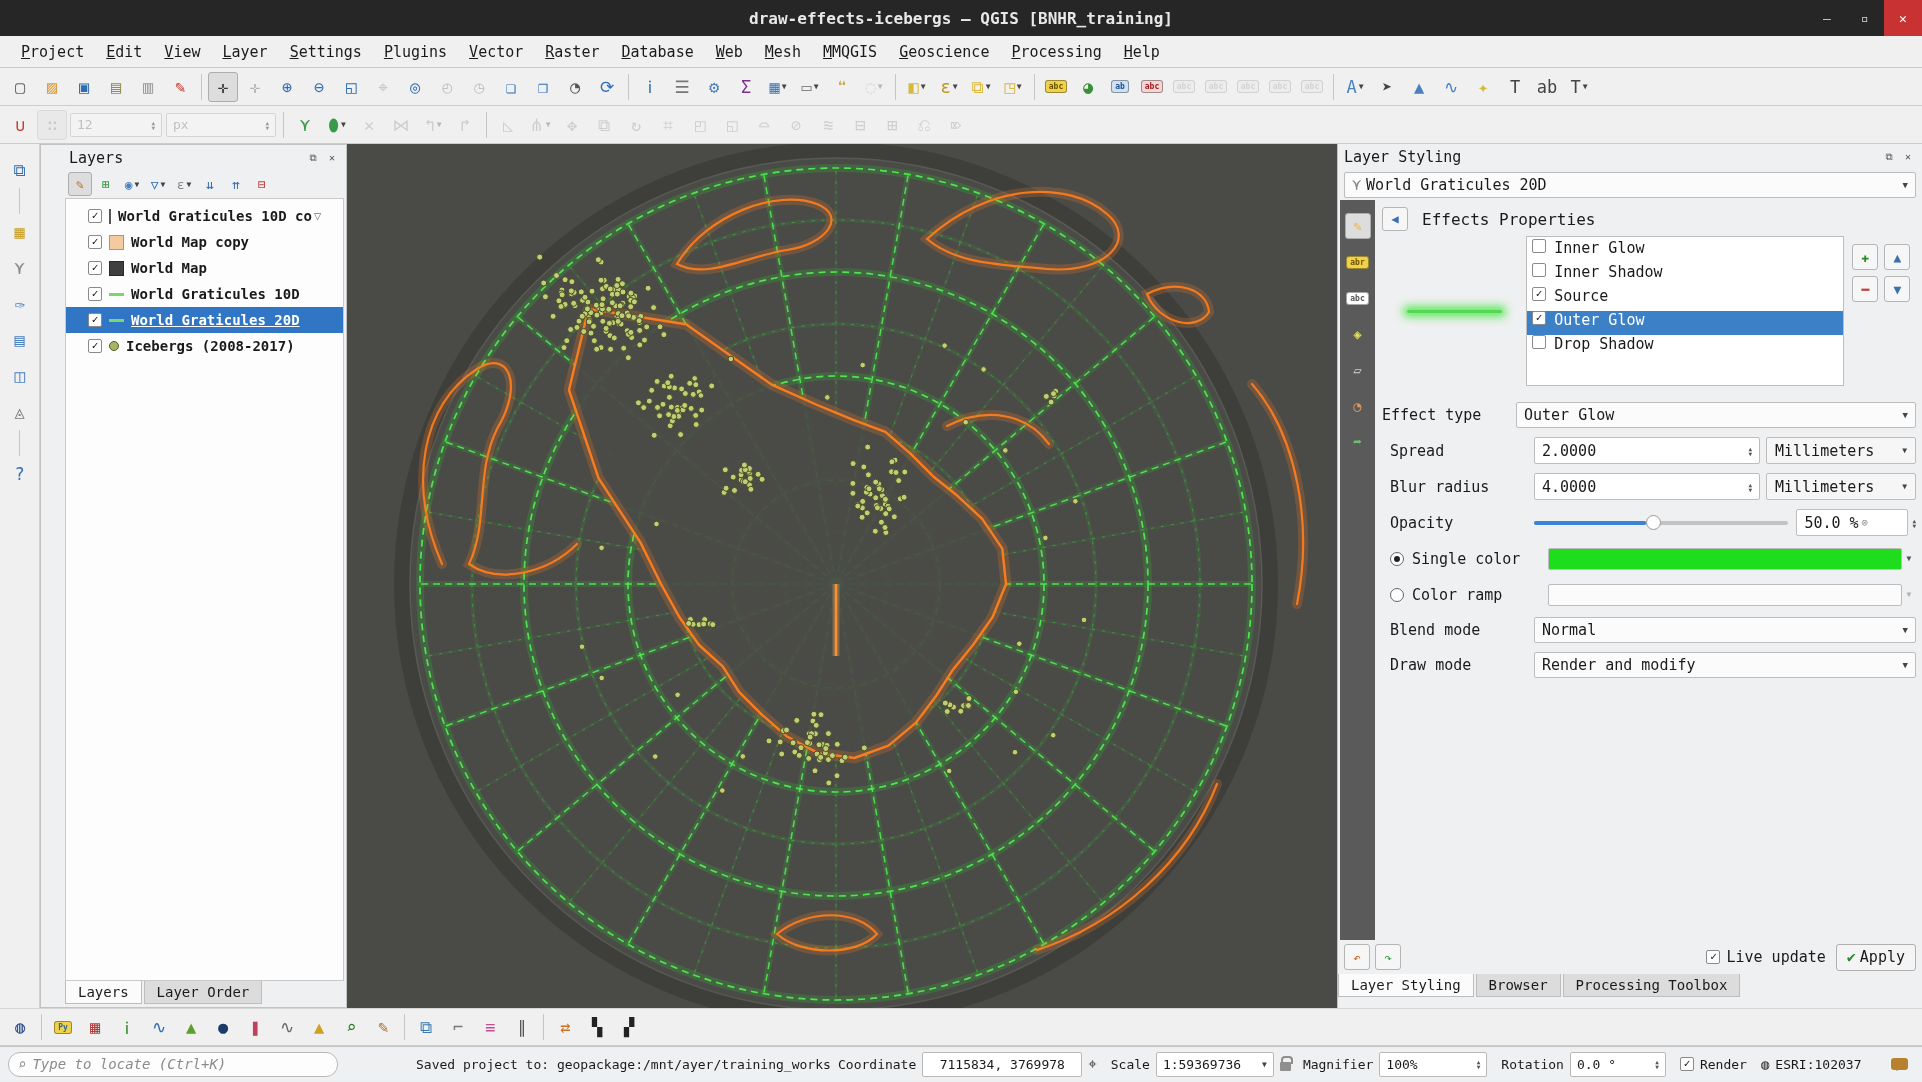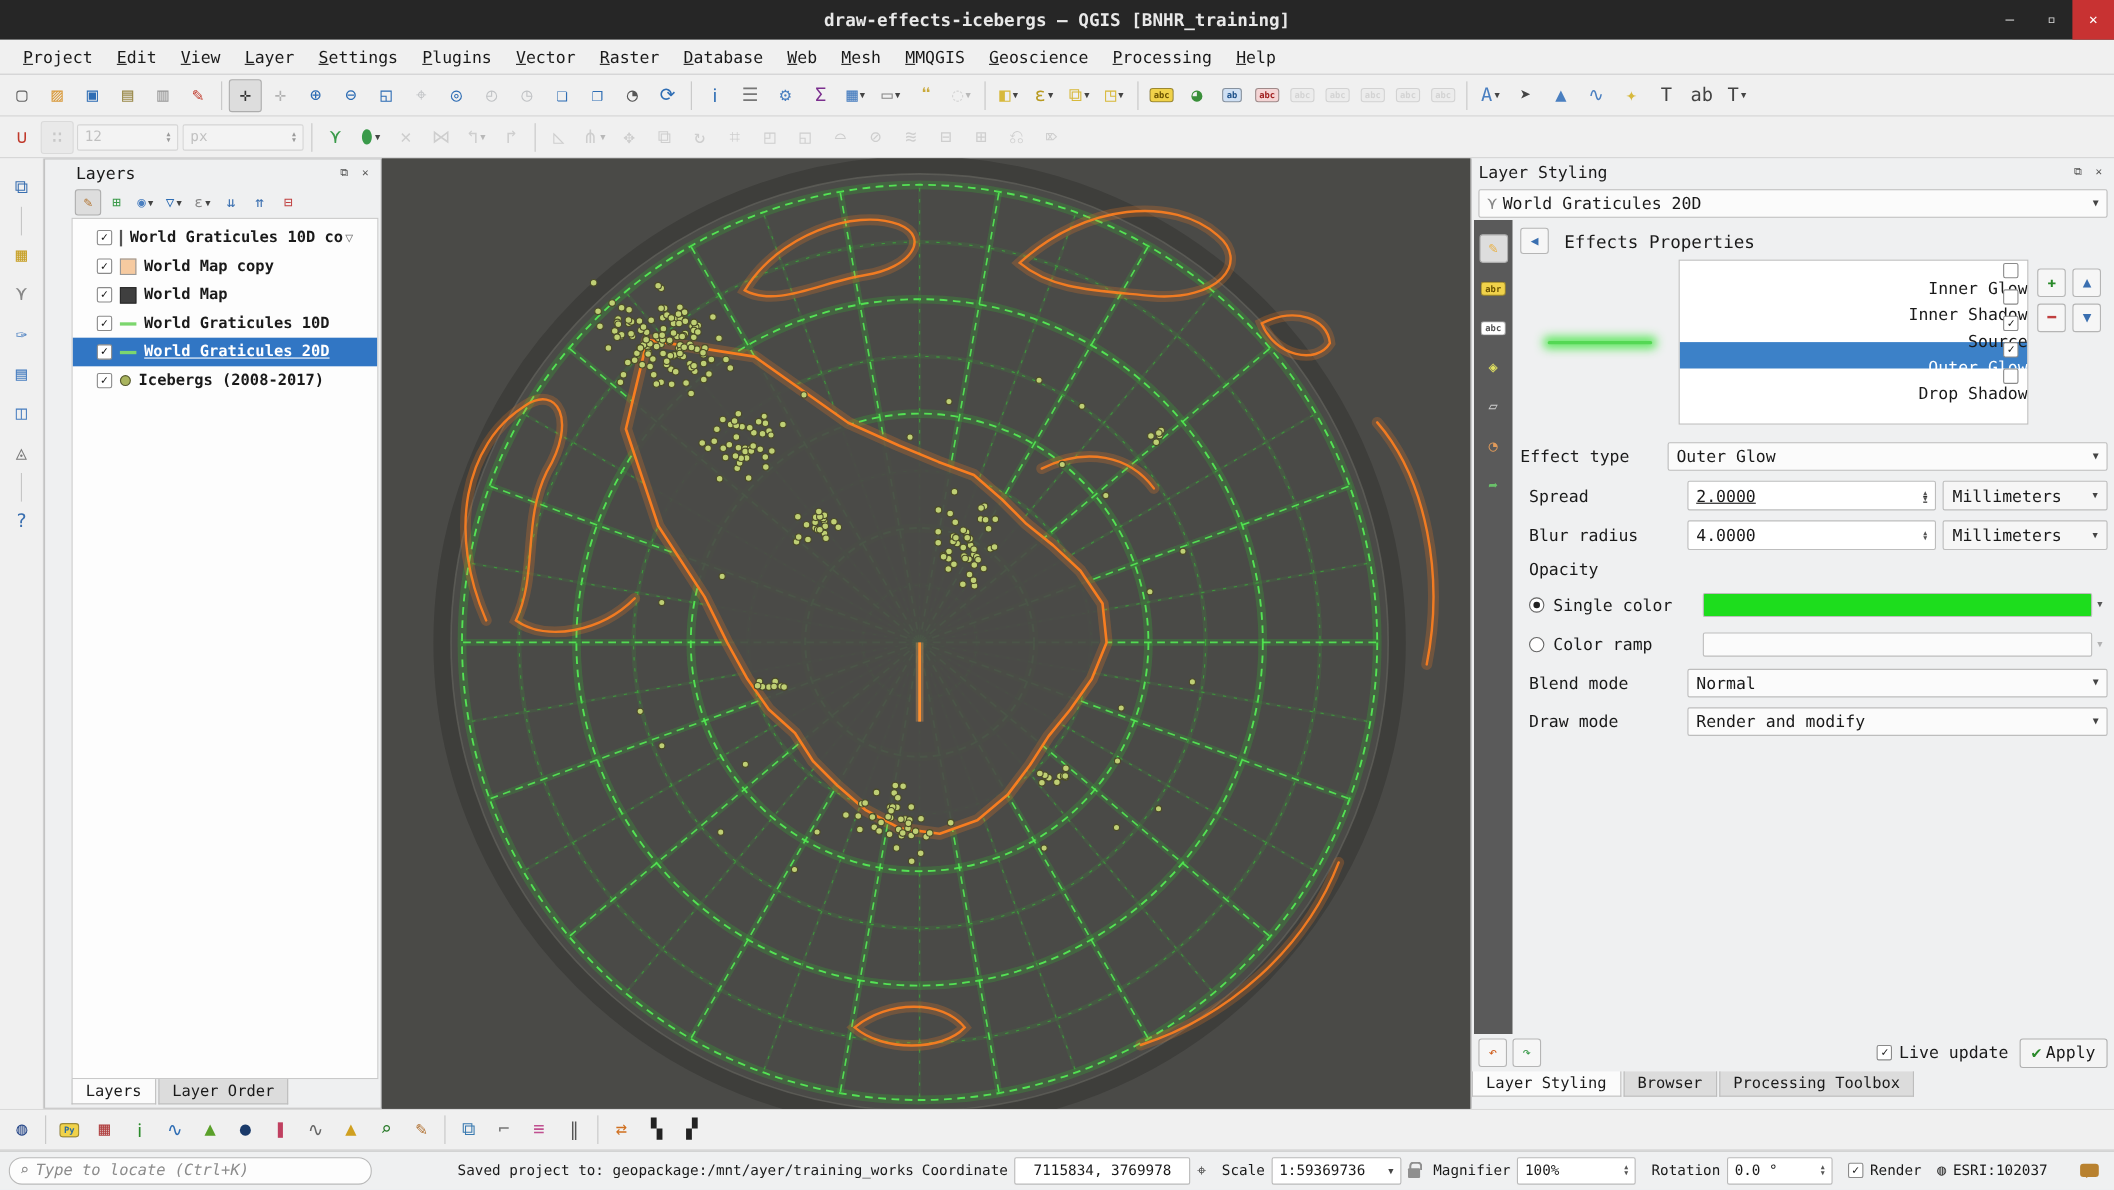--- a/index.html
+++ b/index.html
@@ -73,21 +73,21 @@
   .combo .caret { margin-left:auto; font-size:9px; }
   .sp-combo-row { margin:3px 6px 2px 6px; }
   .sp-body { position:relative; flex:1; }
   .strip { position:absolute; left:2px; top:0; bottom:68px; width:35px; background:#5a5a5a; display:flex; flex-direction:column; align-items:center; padding-top:8px; }
   .strip .toolbtn { min-width:26px; height:26px; font-size:14px; margin:5px 0; }
   .sp-content { margin-left:42px; padding:4px 6px 0 2px; }
   .fx-top { display:flex; }
   .fx-preview { width:145px; height:150px; display:flex; align-items:center; justify-content:center; }
   .fx-glowline { width:95px; height:3px; background:#54d854; border-radius:2px; box-shadow:0 0 9px 4px rgba(70,230,70,.85); }
   .fx-list { width:320px; height:150px; background:#fff; border:1px solid #bdbdbd; padding-top:2px; overflow:hidden; }
-  .fxrow { height:24px; display:flex; align-items:flex-end; padding-left:5px; font-size:15px;flex-direction:column; }
+  .fxrow { height:24px; display:flex; align-items:flex-start; padding-left:5px; font-size:15px; }
   .fxrow .cbx { margin-right:8px; }
   .fxrow.sel { background:#3c81c8; color:#fff; }
   .fx-btns { width:64px; display:grid; grid-template-columns:26px 26px; grid-auto-rows:26px; gap:6px 6px; margin-left:8px; padding-top:8px; }
   .sqbtn { border:1px solid #b5b5b5; border-radius:3px; background:#f6f6f6; display:flex; align-items:center; justify-content:center; font-size:13px; }
   .formrow { display:flex; align-items:center; margin:9px 0; }
   .flabel { width:152px; font-size:15px; flex:none; padding-left:8px; }
   .fctl { flex:1; display:flex; align-items:center; }
   .spin { height:27px; background:#fff; border:1px solid #bdbdbd; border-radius:2px; display:flex; align-items:center; padding:0 7px; font-size:15px; }
   .unitcombo { height:27px; background:#f6f6f6; border:1px solid #bdbdbd; border-radius:2px; display:flex; align-items:center; padding:0 8px; font-size:15px; margin-left:6px; width:150px; }
   .unitcombo .caret { margin-left:auto; }
@@ -1015,21 +1015,21 @@
           <span class="flabel" style="width:134px;padding-left:0;">Effect type</span>
           <div class="combo" style="flex:1;">
             <span>Outer Glow</span>
             <span class="caret">▼</span>
           </div>
         </div>
 
         <div class="formrow">
           <span class="flabel">Spread</span>
           <div class="fctl">
-            <div class="spin" style="flex:1;text-decoration:underline;">
+            <div class="spin" style="flex:1;">
               <span>2.0000</span>
               <span class="spin-arrows" style="margin-left:auto;">▲<br>▼</span>
             </div>
             <div class="unitcombo">
               <span>Millimeters</span>
               <span class="caret">▼</span>
             </div>
           </div>
         </div>
 
@@ -1042,20 +1042,33 @@
             </div>
             <div class="unitcombo">
               <span>Millimeters</span>
               <span class="caret">▼</span>
             </div>
           </div>
         </div>
 
         <div class="formrow">
           <span class="flabel">Opacity</span>
+          <div class="fctl">
+            <div class="slider">
+              <div class="track">
+                  <div class="fill"></div>
+                  <div class="knob"></div>
+                </div>
+            </div>
+            <div class="spin" style="width:112px;">
+              <span>50.0 %</span>
+              <span style="color:#999;font-size:11px;margin-left:3px;">⊗</span>
+            </div>
+            <span class="spin-arrows">▲<br>▼</span>
+          </div>
         </div>
 
         <div class="formrow">
           <span class="radio on"></span>
           <span class="flabel" style="width:136px;padding-left:0;">Single color</span>
           <div class="colorbar" id="single-colorbar" style="background: rgb(29, 221, 29);"></div>
           <span class="dropbtn">▼</span>
         </div>
 
         <div class="formrow">

